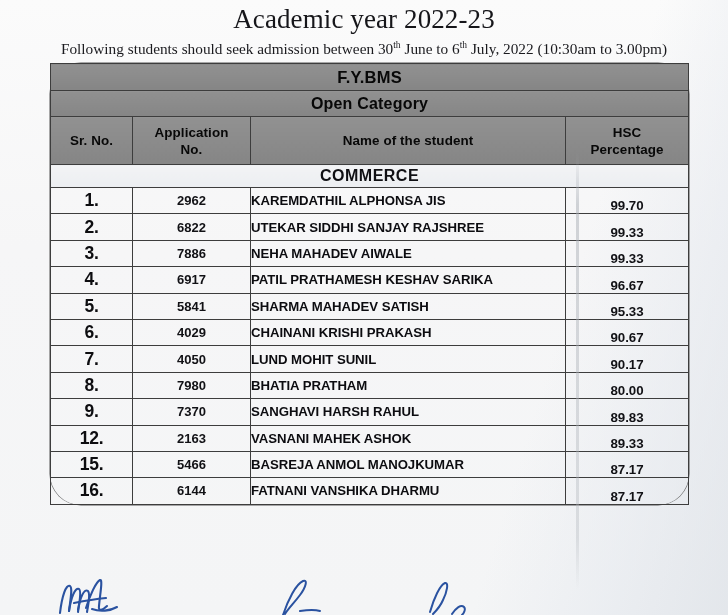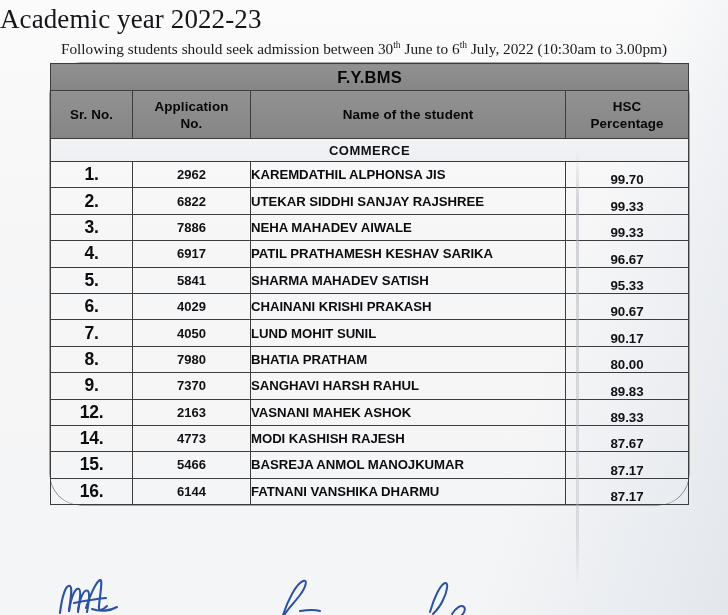--- a/index.html
+++ b/index.html
@@ -22,20 +22,21 @@
     background:
       linear-gradient(107deg, rgba(255,255,255,0) 72%, rgba(228,232,238,0.55) 86%, rgba(210,216,224,0.5) 100%),
       linear-gradient(180deg, #fbfbfb 0%, #f6f6f7 40%, #f4f5f6 100%);
   }
 
   .doc-title {
     position: absolute;
     top: 2px;
     left: 0;
     width: 728px;
+    text-align: center;
     font-family: "Liberation Serif", serif;
     font-size: 27px;
     line-height: 34px;
     color: #16161a;
     letter-spacing: 0.1px;
   }
 
   .doc-subtitle {
     position: absolute;
     top: 39px;
@@ -97,21 +98,21 @@
     height: 47px;
     font-size: 13.4px;
     line-height: 17px;
     letter-spacing: 0.1px;
     vertical-align: middle;
   }
 
   .stream-row td {
     height: 22px;
     text-align: center;
-    font-size: 13px;
+    font-size: 16px;
     font-weight: bold;
     letter-spacing: 0.5px;
     color: #101014;
     background: linear-gradient(180deg, #f2f3f5 0%, #eceef1 100%);
   }
 
   .data-row td { height: 25.4px; }
 
   .c-sr {
     text-align: center;
@@ -180,20 +181,23 @@
   <table class="merit-table">
     <colgroup>
       <col class="col-sr">
         <col class="col-app">
         <col class="col-name">
         <col class="col-hsc">
     </colgroup>
     <tbody>
       <tr>
         <td class="hdr-band hdr-title-cell" colspan="4">F.Y.BMS</td>
+      </tr>
+      <tr>
+        <td class="hdr-band hdr-sub-cell" colspan="4">Open Category</td>
       </tr>
       <tr>
         <td class="hdr-band hdr-col-cell">Sr. No.</td>
         <td class="hdr-band hdr-col-cell">
           <span>Application</span><br>
           <span>No.</span>
         </td>
         <td class="hdr-band hdr-col-cell">Name of the student</td>
         <td class="hdr-band hdr-col-cell">
           <span>HSC</span><br>
@@ -257,26 +261,20 @@
           <td class="c-sr">9.</td>
           <td class="c-app">7370</td>
           <td class="c-name">SANGHAVI HARSH RAHUL</td>
           <td class="c-hsc">89.83</td>
         </tr>
         <tr class="data-row">
           <td class="c-sr">12.</td>
           <td class="c-app">2163</td>
           <td class="c-name">VASNANI MAHEK ASHOK</td>
           <td class="c-hsc">89.33</td>
-        </tr>
-        <tr class="data-row">
-          <td class="c-sr">14.</td>
-          <td class="c-app">4773</td>
-          <td class="c-name">MODI KASHISH RAJESH</td>
-          <td class="c-hsc">87.67</td>
         </tr>
         <tr class="data-row">
           <td class="c-sr">15.</td>
           <td class="c-app">5466</td>
           <td class="c-name">BASREJA ANMOL MANOJKUMAR</td>
           <td class="c-hsc">87.17</td>
         </tr>
         <tr class="data-row">
           <td class="c-sr">16.</td>
           <td class="c-app">6144</td>

